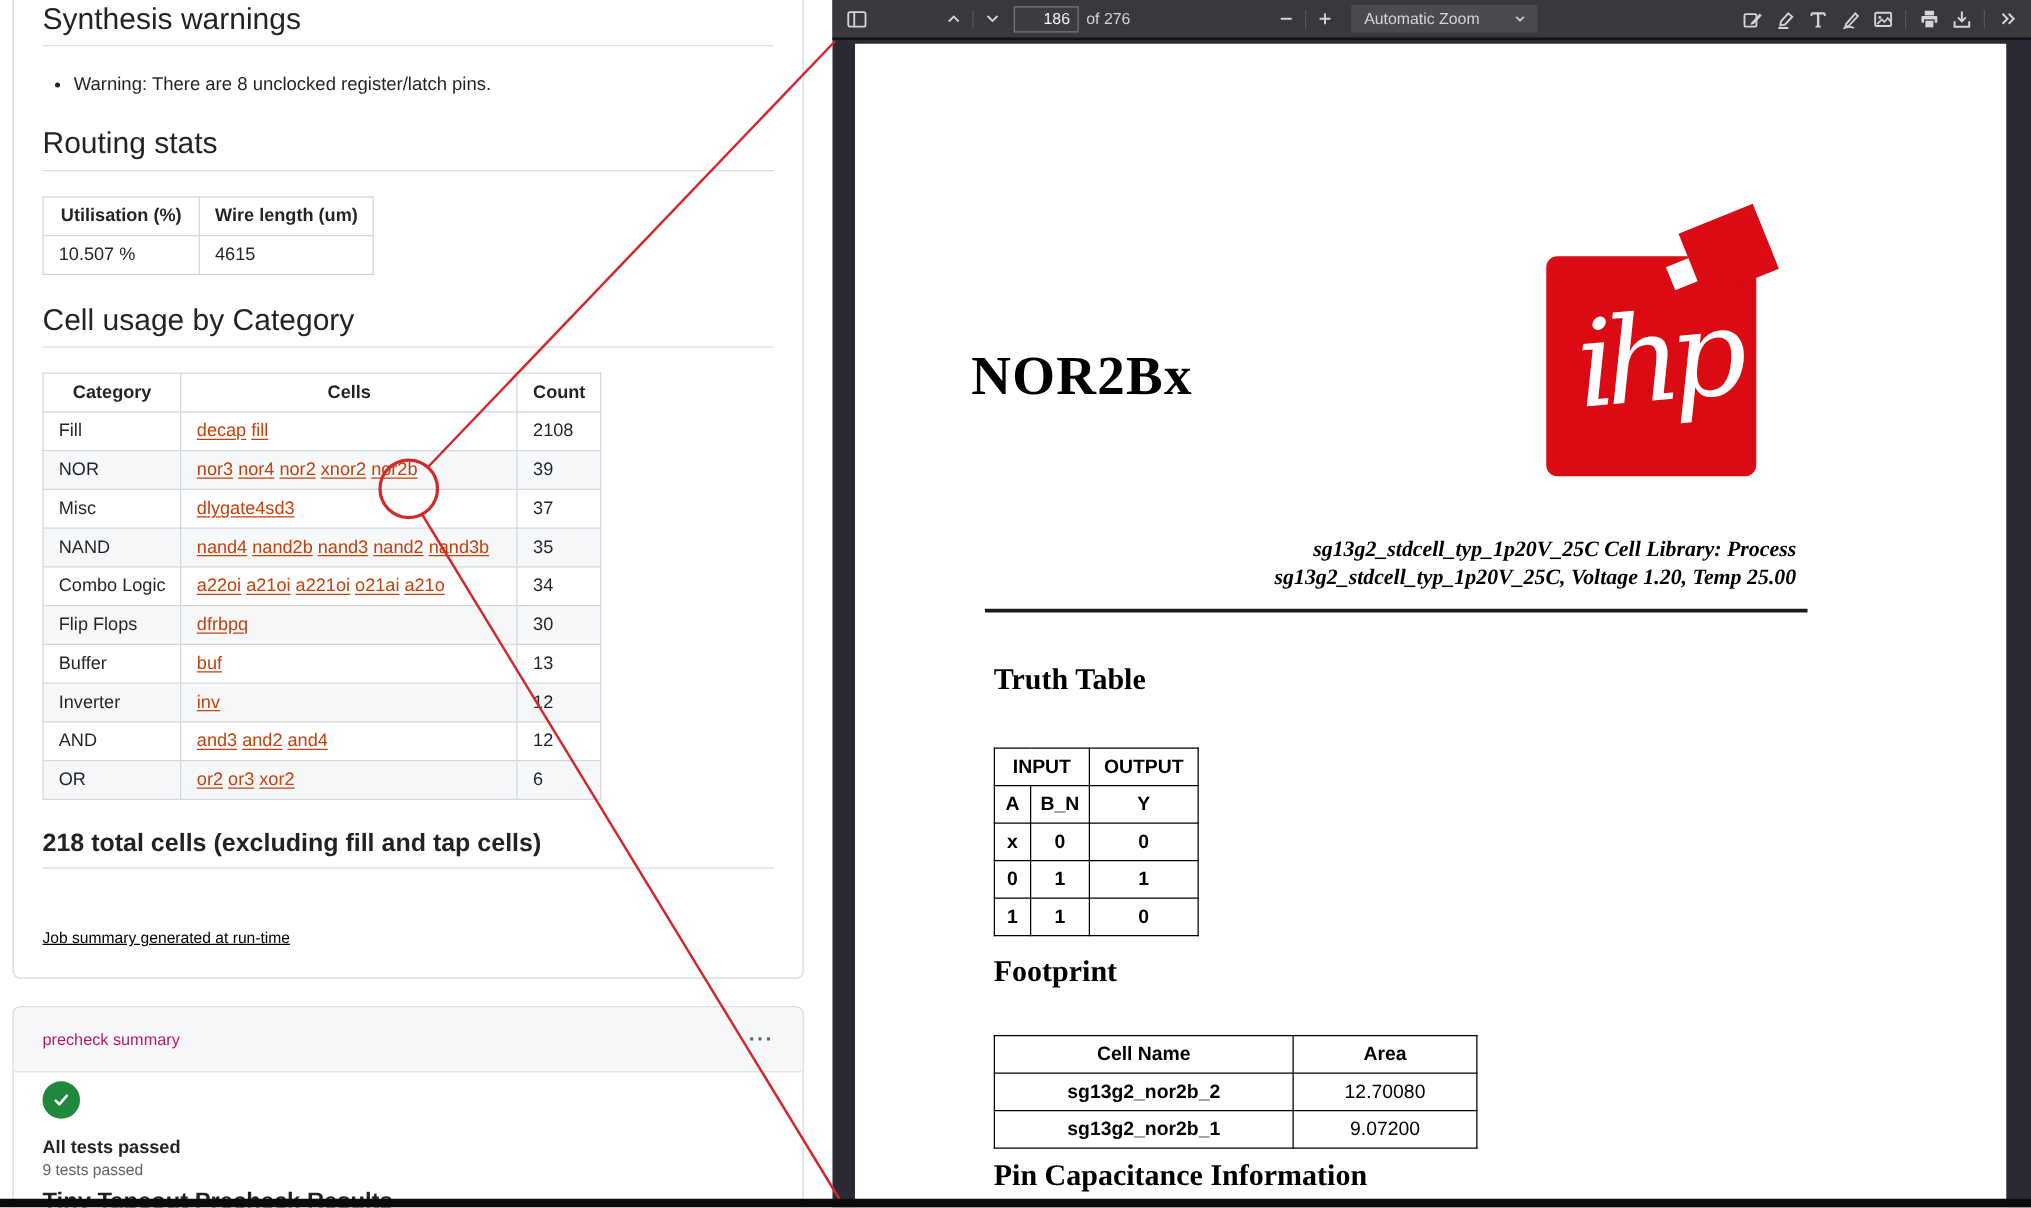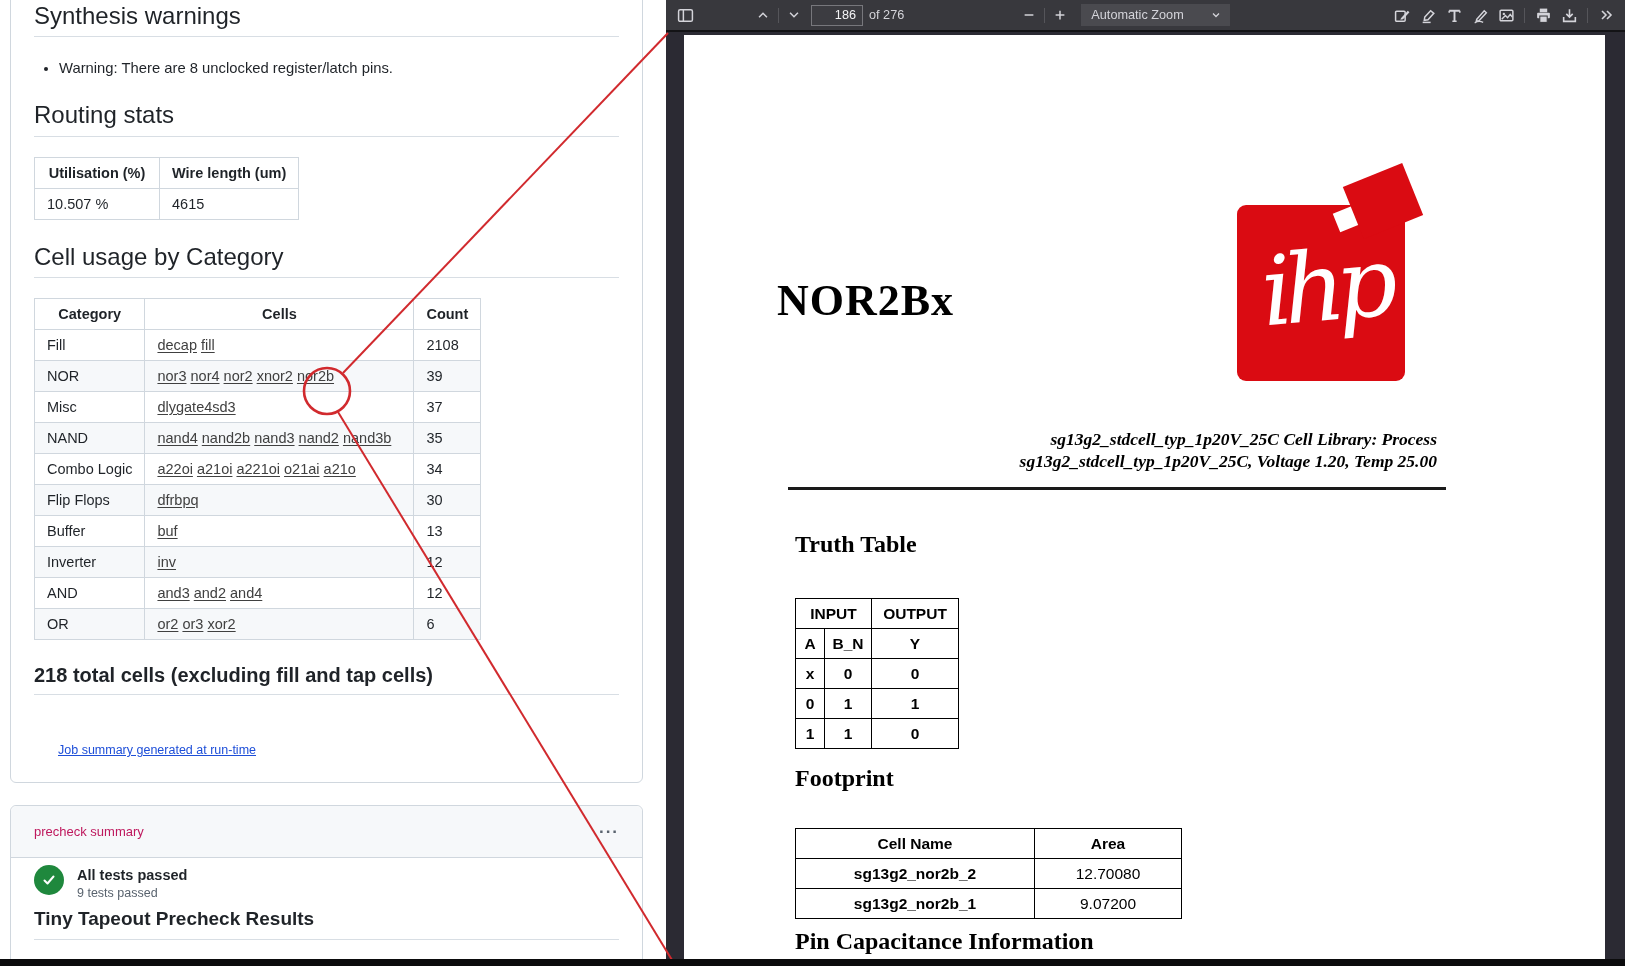--- a/index.html
+++ b/index.html
@@ -16,36 +16,36 @@
   h2.md{font-size:24px;font-weight:400;margin:0;padding-bottom:7px;border-bottom:1px solid #d8dee4;line-height:1.1;}
   .md-spacer{height:24px;}
   ul.md{margin:21px 0 0 0;padding-left:25px;}
   ul.md li{font-size:14.8px;line-height:20px;}
 
   table.md{border-collapse:collapse;margin-top:20px;font-size:14.5px;}
   table.md th,table.md td{border:1px solid #d0d7de;padding:6px 12px;height:18px;}
   table.md th{font-weight:700;text-align:center;white-space:nowrap;}
   table.md td{text-align:left;white-space:nowrap;}
   table.md tbody tr:nth-child(even){background:#f6f8fa;}
-  table.md a{color:#404040;text-decoration:underline;text-underline-offset:2px;}
+  table.md a{color:#c2410c;text-decoration:underline;text-underline-offset:2px;}
   .col-cat{min-width:84px;}
   .col-cells{min-width:244px;}
   .col-count{min-width:30px;}
   .rt-c1{min-width:100px;} .rt-c2{min-width:110px;}
 
   h3.md-total{font-size:20px;font-weight:700;margin:24px 0 0 0;padding-bottom:7px;border-bottom:1px solid #d8dee4;}
-  .job-link{display:inline-block;margin-top:48px;font-size:12.5px;color:#1d4ed8;margin-left:24px;}
+  .job-link{display:inline-block;margin-top:48px;font-size:12.5px;color:#000000;}
 
   .card2 .chdr{height:52px;background:#f6f8fa;border-bottom:1px solid #d0d7de;
         border-radius:6px 6px 0 0;display:flex;align-items:center;justify-content:space-between;
         padding:0 23px;box-sizing:border-box;}
   .chdr-title{font-size:13px;color:#be185d;}
   .kebab{color:#59636e;font-size:17px;font-weight:700;letter-spacing:1px;cursor:pointer;line-height:10px;}
   .card2 .cbody{padding:7px 23px 0 23px;}
-  .status-row{display:flex;align-items:flex-start;gap:13px;}
+  .status-row{display:flex;align-items:flex-start;gap:13px;flex-direction:column;}
   .check-circle{width:30px;height:30px;border-radius:50%;background:#1f883d;flex:0 0 auto;
         display:flex;align-items:center;justify-content:center;}
   .check-circle svg{display:block;}
   .status-title{font-size:14.5px;font-weight:700;line-height:17px;margin-top:2px;}
   .status-sub{font-size:12.5px;color:#59636e;margin-top:2px;}
   h1.tt{font-size:19px;font-weight:700;margin:8px 0 0 0;padding-bottom:9px;border-bottom:1px solid #d8dee4;}
 
   
   .pdf-pane{position:absolute;left:666px;top:0;width:959px;height:966px;background:#2b2a33;}
   .pdf-toolbar{height:30px;background:#38383d;border-bottom:2px solid #131316;display:flex;

